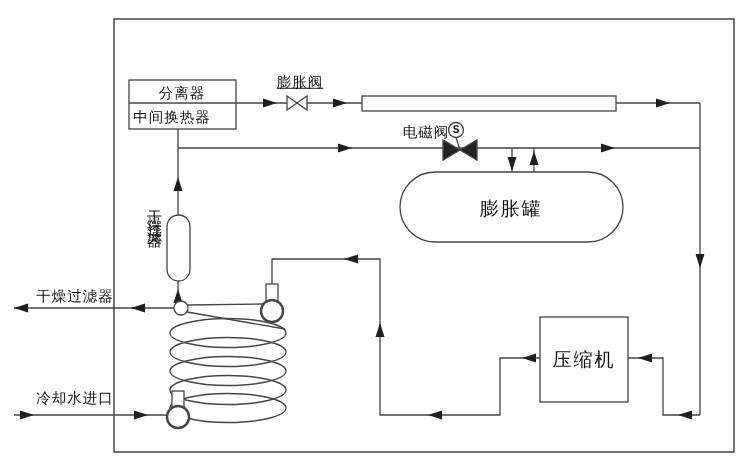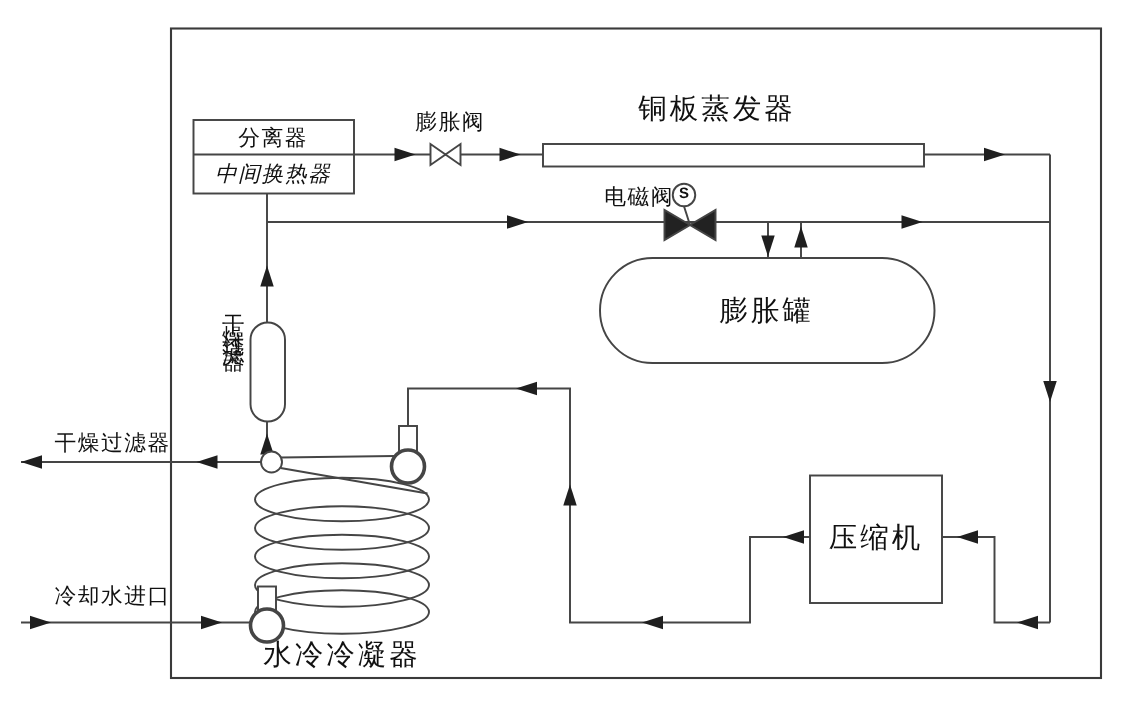--- a/index.html
+++ b/index.html
@@ -91,24 +91,22 @@
       <path d="M477 140 L477 160 L460 150 Z" fill="#222222"></path>
       <line x1="456" y1="137.5" x2="460" y2="150" fill="none"></line>
       <circle cx="456" cy="130" r="7.5" fill="#ffffff"></circle>
       <rect x="400" y="172" width="223" height="70" rx="35" ry="35" fill="#ffffff"></rect>
       <rect x="167" y="215" width="23" height="66" rx="11.5" ry="11.5" fill="#ffffff"></rect>
       <rect x="540" y="317" width="88" height="85" fill="#ffffff"></rect>
     </g>
   </svg>
 
   <div class="lbl small" style="left:182px;top:93px;text-align:right;">分离器</div>
-  <div class="lbl small" style="left:182px;top:117px;font-style:italic;">中间换热器</div>
-  <div class="lbl small" style="left:300px;top:82px;">膨胀阀</div>
-  <div class="lbl big" style="left:478px;top:73px;">铜板蒸发器</div>
+  <div class="lbl small" style="left:172px;top:117px;">中间换热器</div>
+  <div class="lbl small" style="left:300px;top:82px;text-decoration:underline;">膨胀阀</div>
   <div class="lbl small" style="left:426px;top:132px;">电磁阀</div>
   <div class="lbl s-mark" style="left:456px;top:130px;">S</div>
   <div class="lbl big" style="left:511px;top:208px;text-align:center;">膨胀罐</div>
   <div class="lbl vertical" style="left:155px;top:198px;">干燥过滤器</div>
   <div class="lbl big" style="left:584px;top:359px;">压缩机</div>
-  <div class="lbl big" style="left:228px;top:437px;">水冷冷凝器</div>
   <div class="lbl small" style="left:75px;top:296px;">干燥过滤器</div>
   <div class="lbl small" style="left:75px;top:398px;">冷却水进口</div>
 </div>
 
 </body></html>

